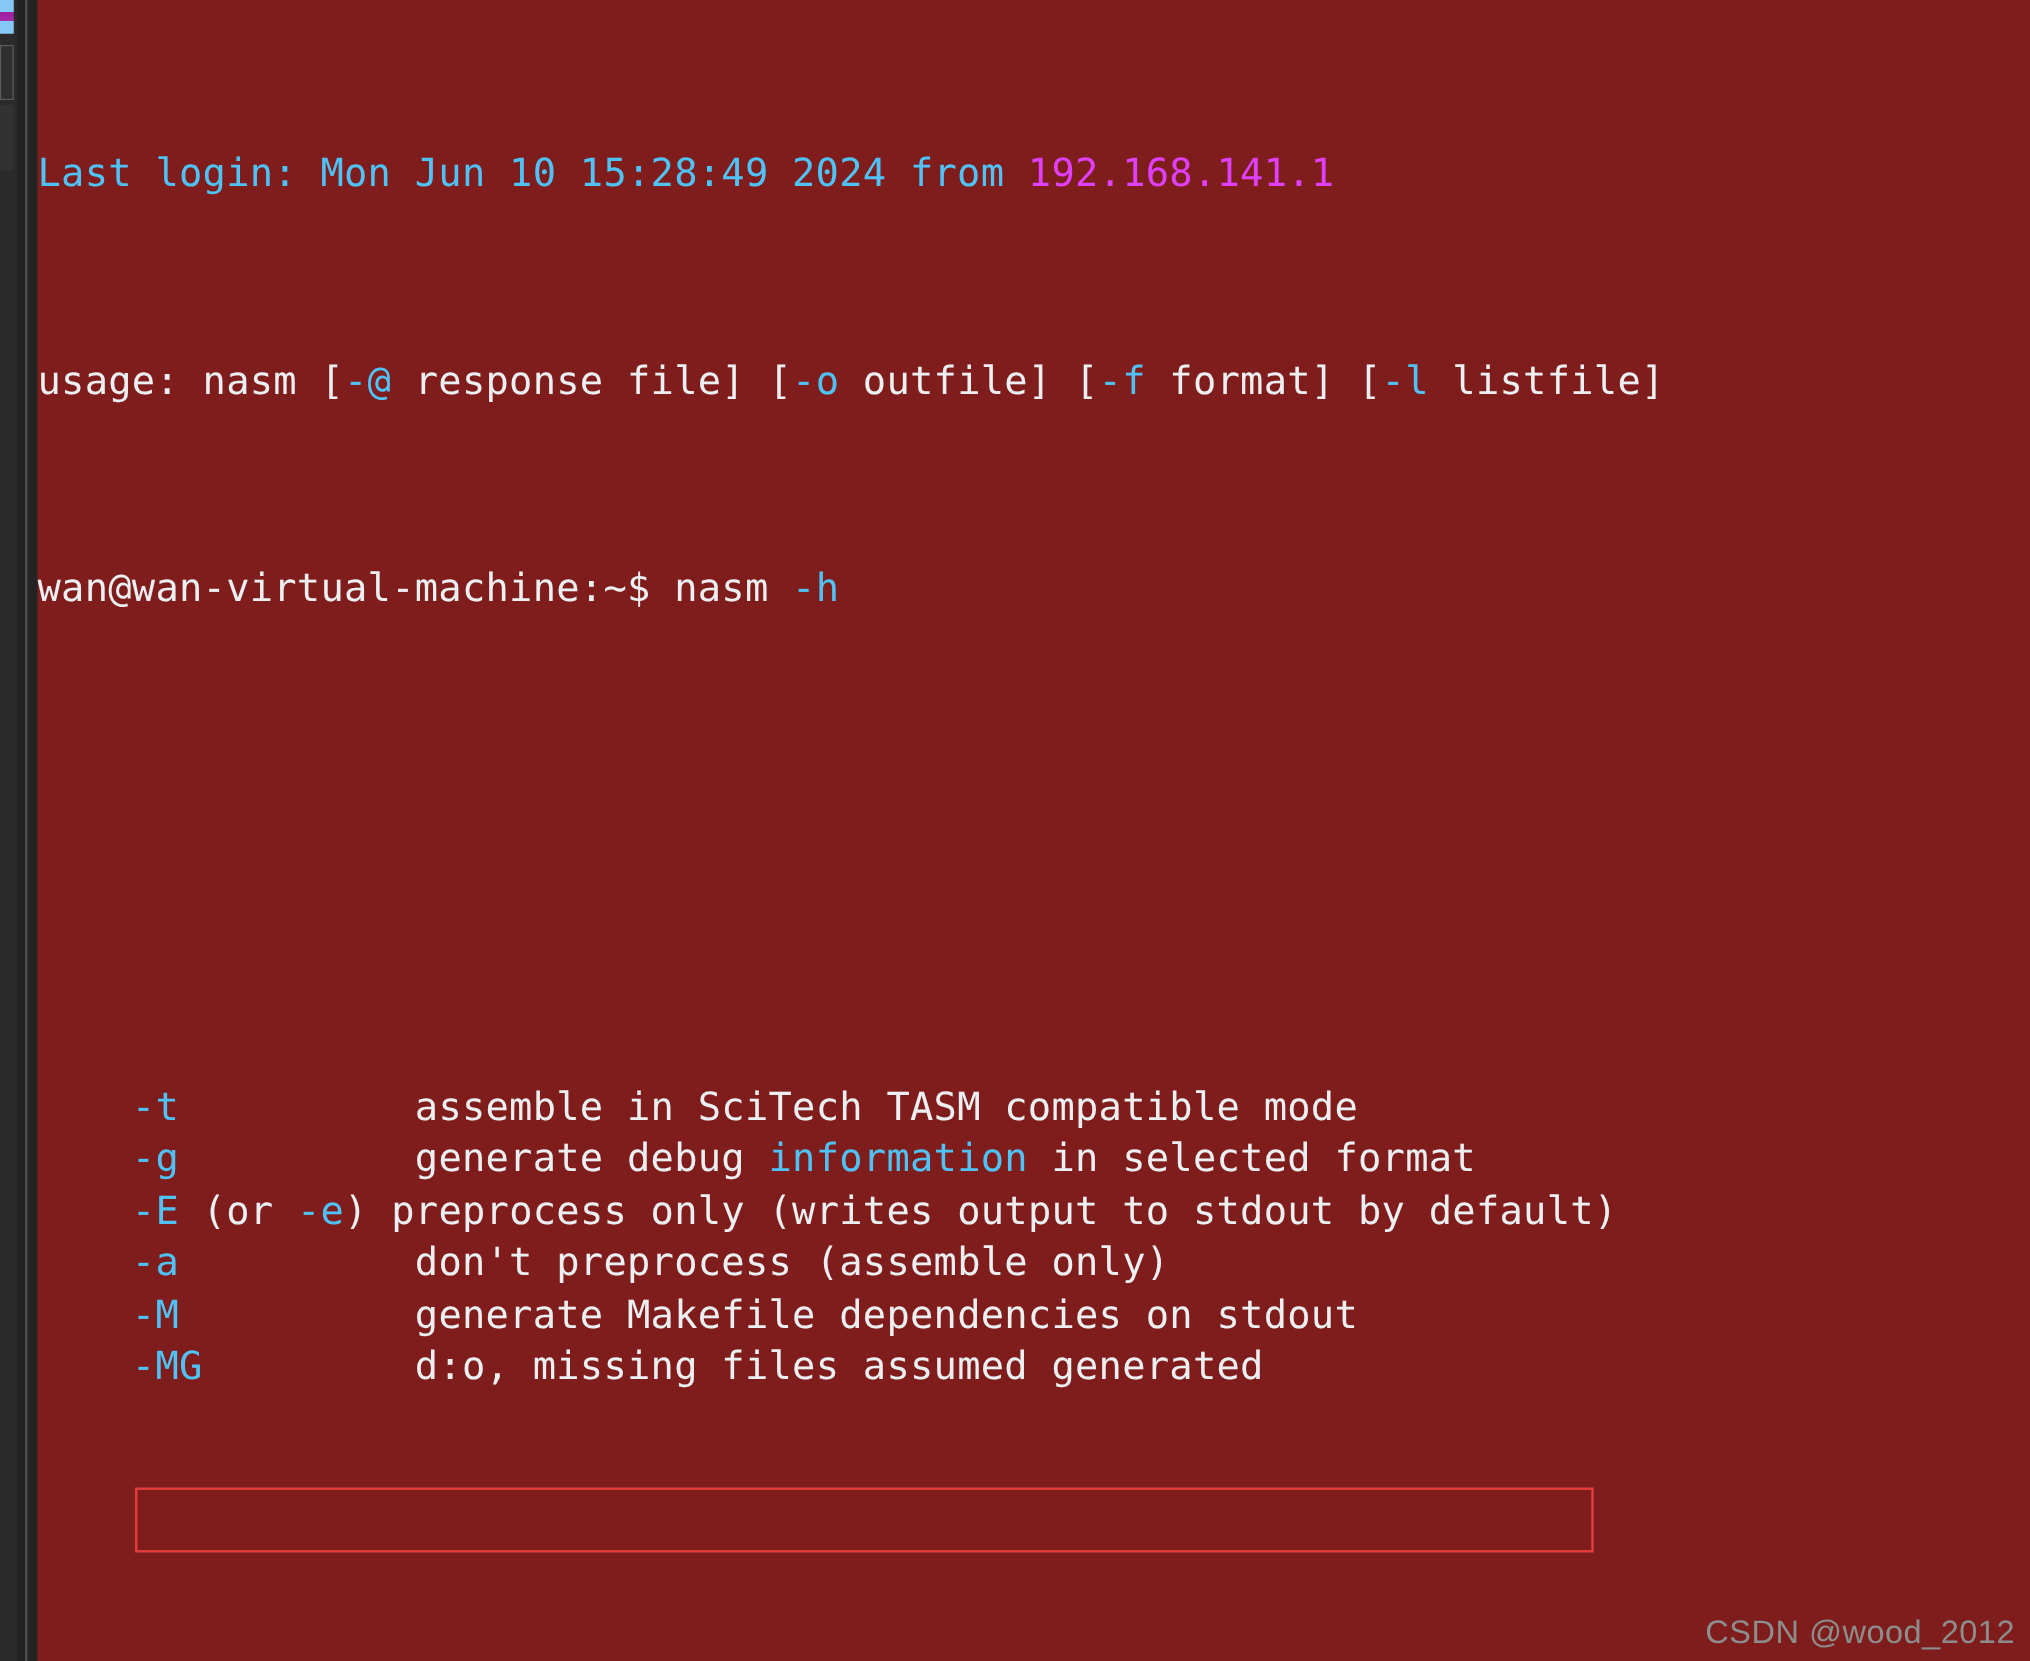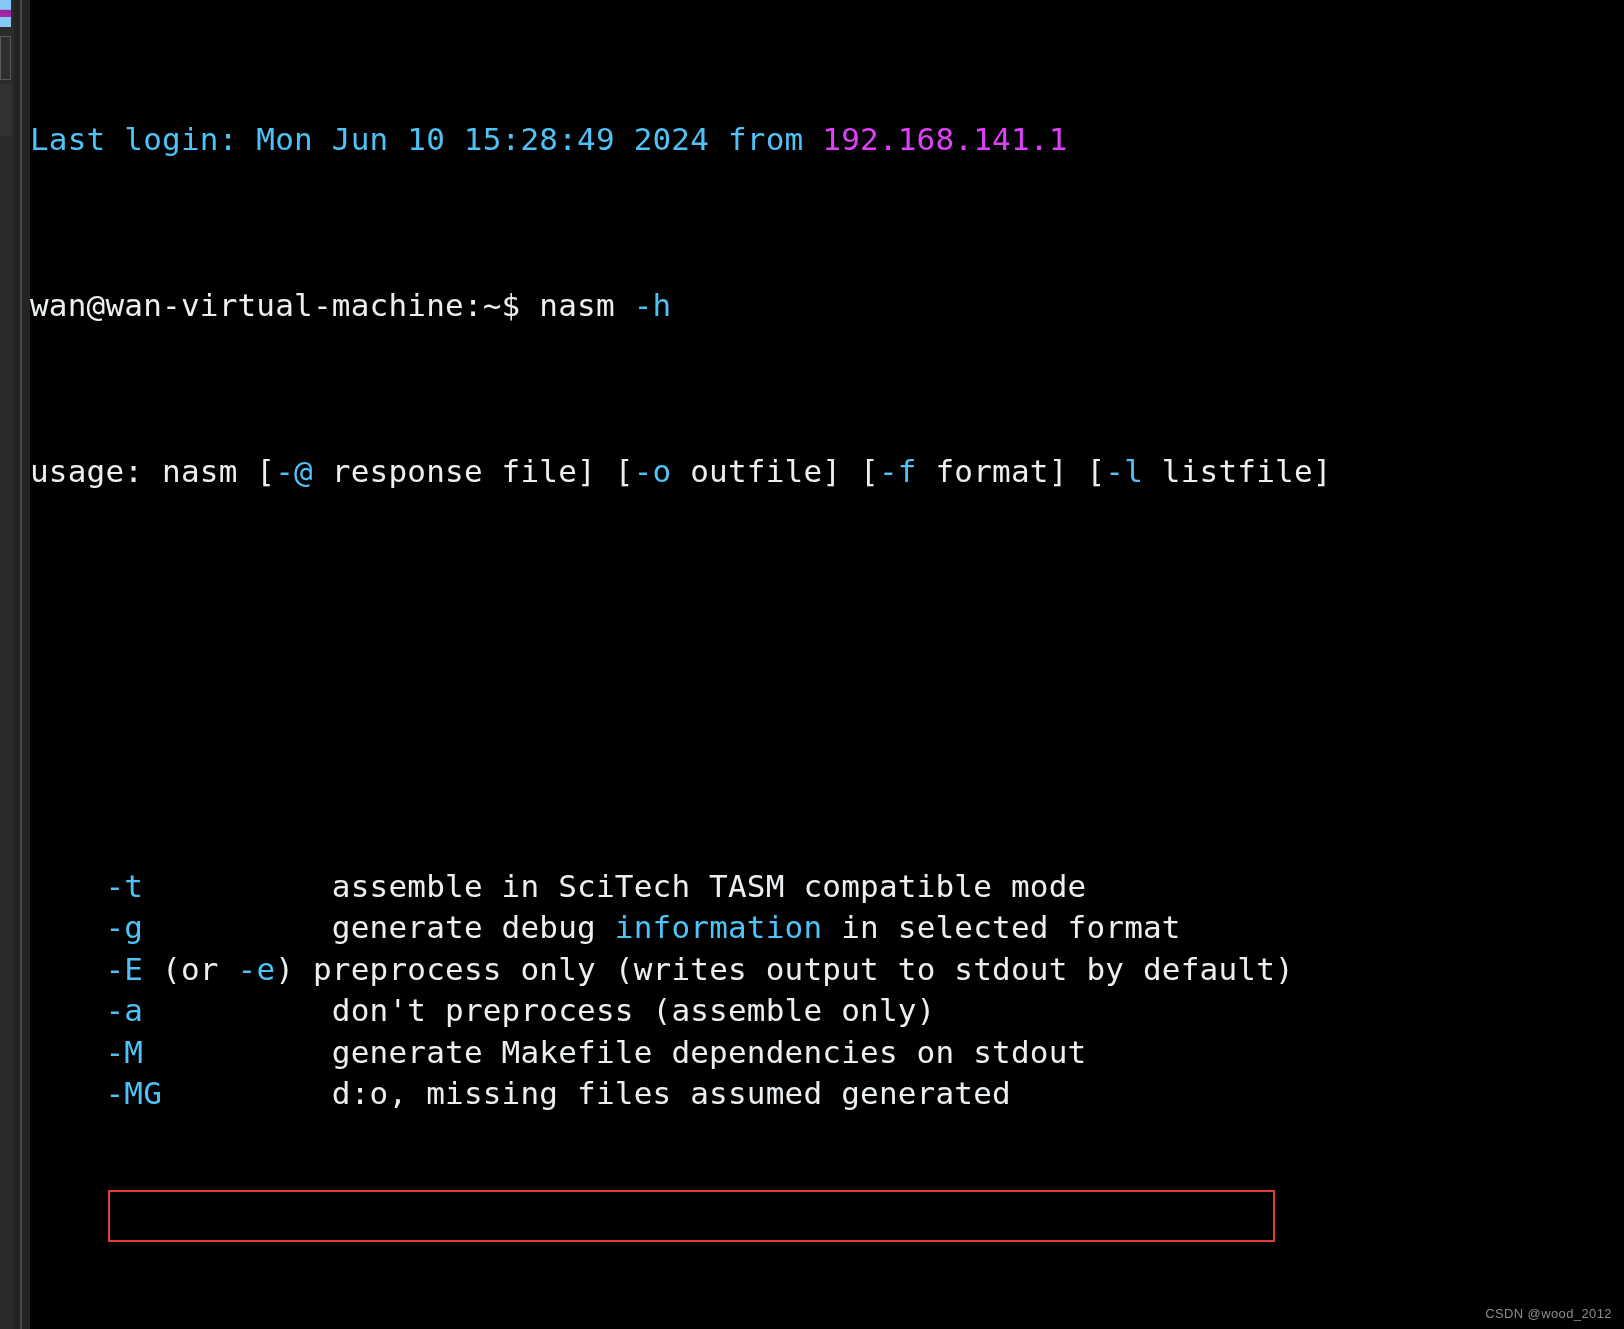--- a/index.html
+++ b/index.html
@@ -72,21 +72,21 @@
     left: 6px; top: 0;
     width: 2px; height: 100%;
     background: #4a4a4a;
   }
 
   
   .terminal {
     position: relative;
     flex: 1 1 auto;
     height: 100%;
-    background: #000000;
+    background: #7f1d1d;
     overflow: hidden;
     padding: 0;
   }
   .screen {
     position: absolute;
     left: 0;
     top: -6px;
     width: 100%;
     font-size: 31px;
     line-height: 41.5px;
@@ -110,21 +110,21 @@
     pointer-events: none;
     background: transparent;
   }
 
   
   .watermark {
     position: absolute;
     right: 12px;
     bottom: 8px;
     font-family: "Liberation Sans", sans-serif;
-    font-size: 13px;
+    font-size: 26px;
     color: #8d8d8d;
     letter-spacing: 0.4px;
   }
 </style>
 </head>
 <body>
 
 <div id="app">
 
   <div class="left-chrome">
@@ -136,23 +136,23 @@
 
   <div class="scroll-gutter">
     <div class="scroll-track"></div>
   </div>
 
   <div class="terminal">
     <div class="screen">
 
       <div class="row"><span class="cy">Last login: Mon Jun 10 15:28:49 2024 from </span><span class="mg">192.168.141.1</span></div>
 
+      <div class="row"><span>usage: nasm [</span><span class="cy">-@</span><span> response file] [</span><span class="cy">-o</span><span> outfile] [</span><span class="cy">-f</span><span> format] [</span><span class="cy">-l</span><span> listfile]</span></div>
+
       <div class="row"><span class="wh">wan@wan-virtual-machine:~$ </span><span class="wh">nasm </span><span class="cy">-h</span></div>
-
-      <div class="row"><span>usage: nasm [</span><span class="cy">-@</span><span> response file] [</span><span class="cy">-o</span><span> outfile] [</span><span class="cy">-f</span><span> format] [</span><span class="cy">-l</span><span> listfile]</span></div>
 
 
 
       <div class="row">&nbsp;</div>
 
       <div id="opt-list"><div class="row"><span>    </span><span class="cy">-t</span><span>          </span><span class="wh">assemble in SciTech TASM compatible mode</span></div><div class="row"><span>    </span><span class="cy">-g</span><span>          </span><span class="wh">generate debug </span><span class="cy">information</span><span class="wh"> in selected format</span></div><div class="row"><span>    </span><span class="cy">-E</span><span class="wh"> (or </span><span class="cy">-e</span><span class="wh">) </span><span class="wh">preprocess only (writes output to stdout by default)</span></div><div class="row"><span>    </span><span class="cy">-a</span><span>          </span><span class="wh">don't preprocess (assemble only)</span></div><div class="row"><span>    </span><span class="cy">-M</span><span>          </span><span class="wh">generate Makefile dependencies on stdout</span></div><div class="row"><span>    </span><span class="cy">-MG</span><span>         </span><span class="wh">d:o, missing files assumed generated</span></div></div>
 
       
 
       

